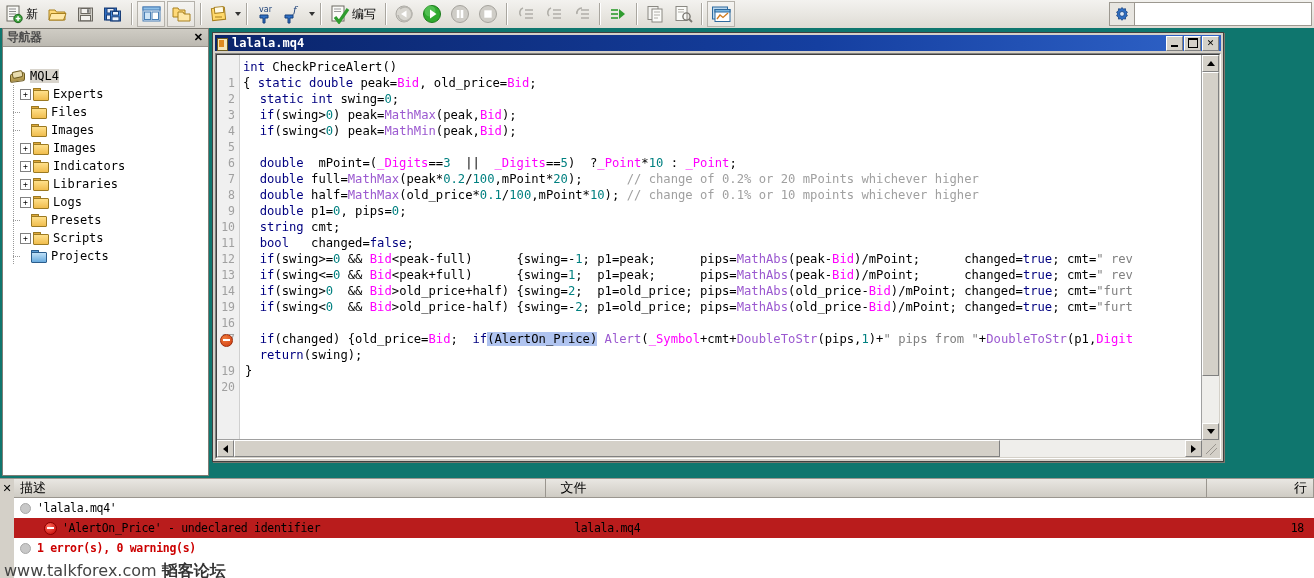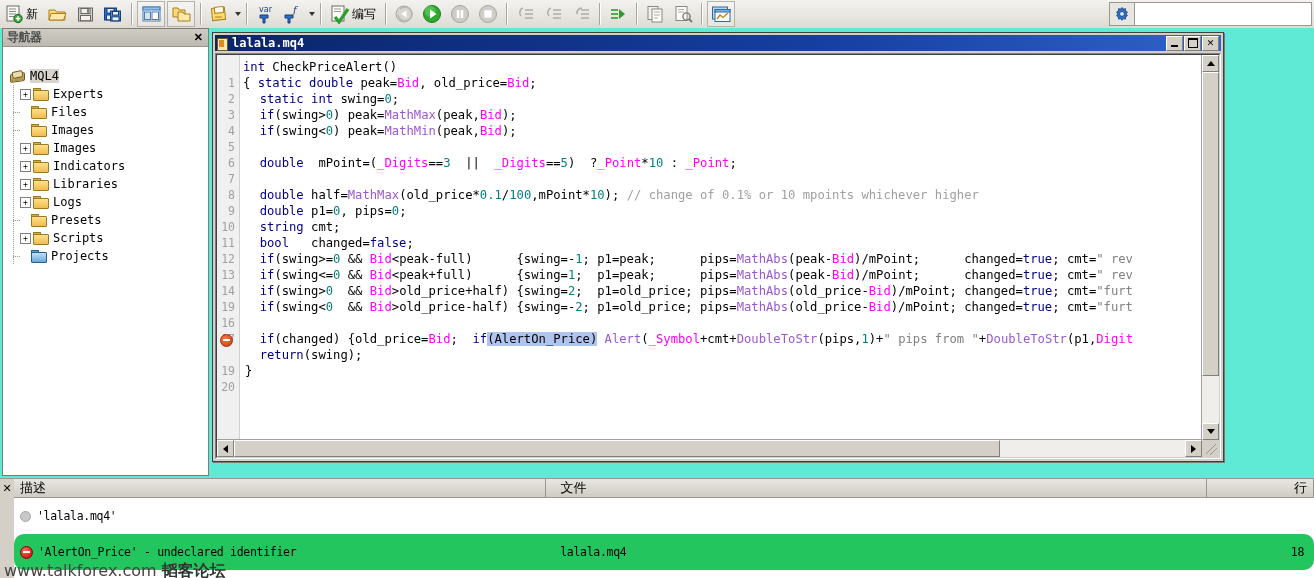--- a/index.html
+++ b/index.html
@@ -37,21 +37,21 @@
              border-top:4px solid #333; }
   #tb-search-wrap { margin-left: auto; display:flex; align-items:center; height:24px; padding-right:2px;}
   #tb-gear-btn { width:24px;height:22px;border:1px solid #9c9890; background:#e8e6e1;
                  display:flex;align-items:center;justify-content:center; }
   #tb-search {
      width: 172px; height: 20px; border:1px solid #9c9890; border-left:none;
      background: #ffffff;
   }
 
   
-  #main { position:absolute; left:0; top:28px; width:1314px; height:450px; background:#5eead4; }
+  #main { position:absolute; left:0; top:28px; width:1314px; height:450px; background:#0f766e; }
 
   
   #navigator {
     position:absolute; left:2px; top:0px; width:205px; height:446px;
     background:#ffffff; border:1px solid #7f7c74;
   }
   #nav-title {
     height:17px; background:#c3c0b8;
     border-bottom:1px solid #9a968f;
     display:flex; align-items:center; padding:0 2px 0 4px;
@@ -180,22 +180,22 @@
      font-family:"DejaVu Sans", sans-serif;}
   #err-head { position:absolute; left:14px; top:0; right:0; height:18px;
      background: linear-gradient(to bottom,#e9e7e2,#cfccc4);
      border-bottom:1px solid #9a968f; display:flex;gap:8px; }
   .err-hcell { border-right:1px solid #9a968f; padding-left:6px; font-size:13px; color:#000;
      display:flex; align-items:center; font-family:"DejaVu Sans", sans-serif; }
   .err-hcell.c1 { width:540px; }
   .err-hcell.c2 { width:664px; }
   .err-hcell.c3 { width:88px; justify-content:flex-end; padding-right:6px; }
   #err-rows { position:absolute; left:14px; top:19px; right:0; bottom:0; background:#fff; }
-  .err-row { display:flex; height:36px; align-items:center;border-radius:10px; }
-  .err-row.hl { background:#22c55e; }
+  .err-row { display:flex; height:20px; align-items:center; }
+  .err-row.hl { background:#b91c1c;padding-left:24px; }
   .err-c1 { width:540px; display:flex; align-items:center; padding-left:6px; }
   .err-c2 { width:664px; padding-left:6px; }
   .err-c3 { width:88px; text-align:right; padding-right:10px; }
   .err-txt { font-family:"DejaVu Sans Mono", monospace; font-size:11.5px; color:#000;
      letter-spacing:-0.3px; }
   .err-txt.red { color:#cc0000; font-weight:bold; }
   .dot-gray { width:9px;height:9px;border-radius:50%;background:#c8c8c8;border:1px solid #a8a8a8;
      margin-right:6px; flex:none;}
   .dot-red { width:11px;height:11px;border-radius:50%;
      background:radial-gradient(circle at 35% 30%, #ff6a5a, #c00000);
@@ -652,20 +652,21 @@
             <div class="code-row">
               <span class="ln">6</span>
               <span class="code-txt"></span>
             </div>
             <div class="code-row">
               <span class="ln">7</span>
               <span class="code-txt">  <span class="kw">double</span>  mPoint=(<span class="bid">_Digits</span>==<span class="nm">3</span>  ||  <span class="bid">_Digits</span>==<span class="nm">5</span>)  ?<span class="bid">_Point</span>*<span class="nm">10</span> : <span class="bid">_Point</span>;</span>
             </div>
             <div class="code-row">
               <span class="ln">8</span>
+              <span class="code-txt">  <span class="kw">double</span> full=<span class="fn">MathMax</span>(peak*<span class="nm">0.2</span>/<span class="nm">100</span>,mPoint*<span class="nm">20</span>);      <span class="cm">// change of 0.2% or 20 mPoints whichever higher</span></span>
             </div>
             <div class="code-row">
               <span class="ln">9</span>
               <span class="code-txt">  <span class="kw">double</span> half=<span class="fn">MathMax</span>(old_price*<span class="nm">0.1</span>/<span class="nm">100</span>,mPoint*<span class="nm">10</span>); <span class="cm">// change of 0.1% or 10 mpoints whichever higher</span></span>
             </div>
             <div class="code-row">
               <span class="ln">10</span>
               <span class="code-txt">  <span class="kw">double</span> p1=<span class="nm">0</span>, pips=<span class="nm">0</span>;</span>
             </div>
             <div class="code-row">

